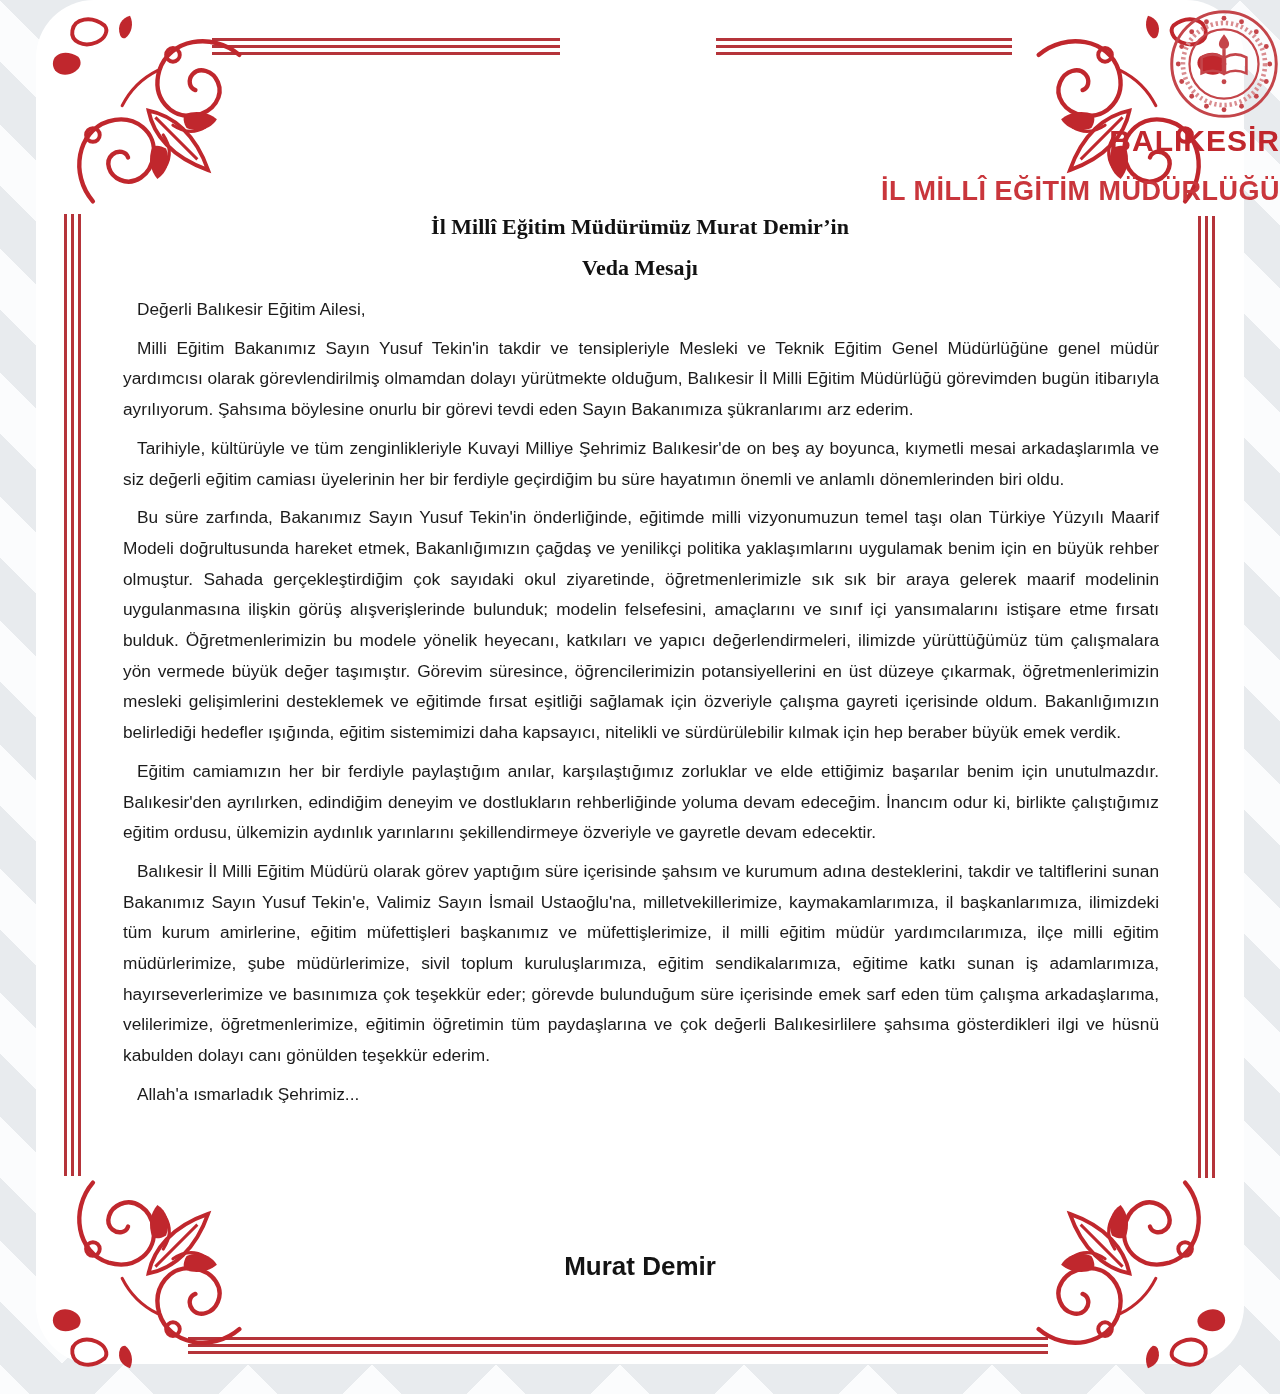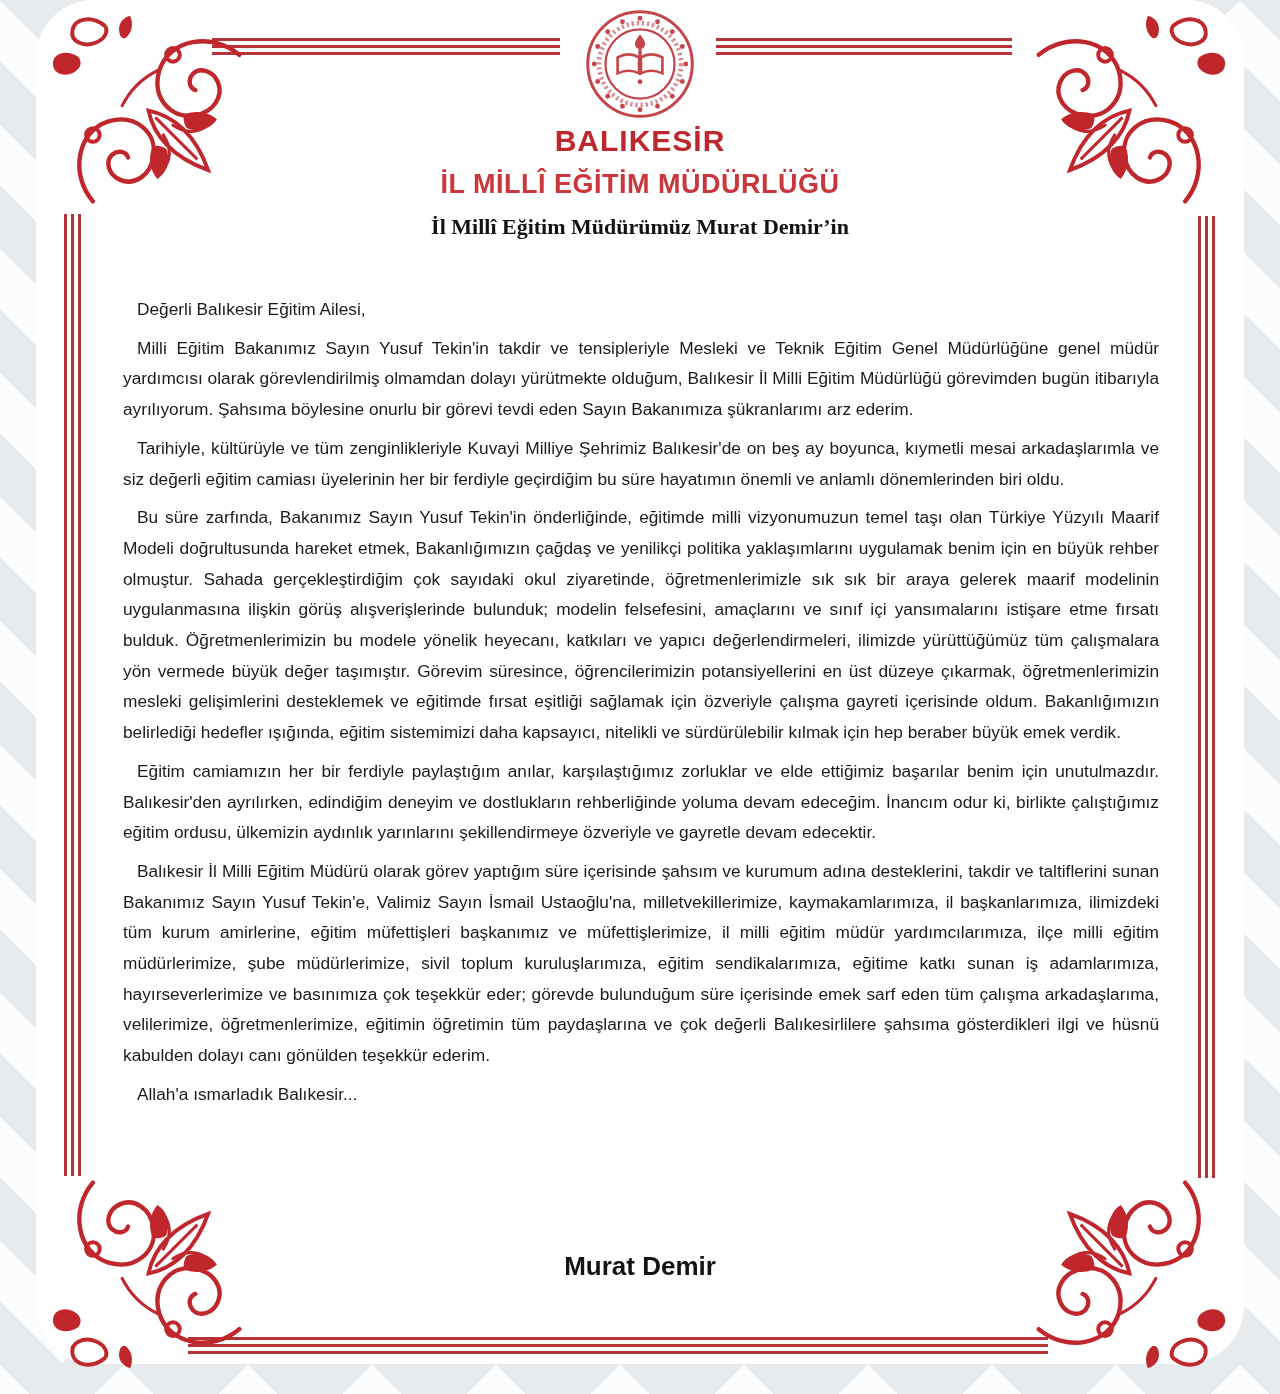--- a/index.html
+++ b/index.html
@@ -47,31 +47,31 @@
   .b-right{left:1198px;top:216px;height:962px;}
   
   .corner{position:absolute;width:205px;height:205px;}
   .c-tl{left:48px;top:10px;}
   .c-tr{right:50px;top:10px;transform:scaleX(-1);}
   .c-bl{left:48px;bottom:20px;transform:scaleY(-1);}
   .c-br{right:50px;bottom:20px;transform:scale(-1,-1);}
   
   .header{
     position:absolute;left:0;top:8px;width:100%;
-    display:flex;flex-direction:column;align-items:center;
+    display:flex;flex-direction:column;align-items:flex-end;
     text-align:center;
   }
   .emblem{width:112px;height:112px;}
   .org-city{
     margin-top:4px;
     font-size:30px;font-weight:800;letter-spacing:1px;
     color:#c0272d;
   }
   .org-name{
-    margin-top:11px;
+    margin-top:18px;
     font-size:27px;font-weight:800;letter-spacing:.5px;
     color:#c9363c;
   }
   
   .title{
     position:absolute;left:0;top:206px;width:100%;
     text-align:center;
     font-family:"Liberation Serif", serif;
     font-weight:bold;color:#121212;
     font-size:22px;line-height:41px;
@@ -173,29 +173,30 @@
       <path d="M36 53 q12 -6.5 23 0 v17 q-11 -5.5 -23 0 z" fill="none" stroke="#c4454a" stroke-width="2.8"></path>
       <path d="M84 53 q-12 -6.5 -23 0 v17 q11 -5.5 23 0 z" fill="none" stroke="#c4454a" stroke-width="2.8"></path>
       <circle cx="60" cy="79" r="2.6" fill="#c4454a"></circle>
     </svg>
     <div class="org-city">BALIKESİR</div>
     <div class="org-name">İL MİLLÎ EĞİTİM MÜDÜRLÜĞÜ</div>
   </div>
 
   <div class="title">
     <div>İl Millî Eğitim Müdürümüz Murat Demir’in</div>
+    <div>Veda Mesajı</div>
   </div>
 
   <div class="body-text">
     <p>Değerli Balıkesir Eğitim Ailesi,</p>
     <p>Milli Eğitim Bakanımız Sayın Yusuf Tekin'in takdir ve tensipleriyle Mesleki ve Teknik Eğitim Genel Müdürlüğüne genel müdür yardımcısı olarak görevlendirilmiş olmamdan dolayı yürütmekte olduğum, Balıkesir İl Milli Eğitim Müdürlüğü görevimden bugün itibarıyla ayrılıyorum. Şahsıma böylesine onurlu bir görevi tevdi eden Sayın Bakanımıza şükranlarımı arz ederim.</p>
     <p>Tarihiyle, kültürüyle ve tüm zenginlikleriyle Kuvayi Milliye Şehrimiz Balıkesir'de on beş ay boyunca, kıymetli mesai arkadaşlarımla ve siz değerli eğitim camiası üyelerinin her bir ferdiyle geçirdiğim bu süre hayatımın önemli ve anlamlı dönemlerinden biri oldu.</p>
     <p>Bu süre zarfında, Bakanımız Sayın Yusuf Tekin'in önderliğinde, eğitimde milli vizyonumuzun temel taşı olan Türkiye Yüzyılı Maarif Modeli doğrultusunda hareket etmek, Bakanlığımızın çağdaş ve yenilikçi politika yaklaşımlarını uygulamak benim için en büyük rehber olmuştur. Sahada gerçekleştirdiğim çok sayıdaki okul ziyaretinde, öğretmenlerimizle sık sık bir araya gelerek maarif modelinin uygulanmasına ilişkin görüş alışverişlerinde bulunduk; modelin felsefesini, amaçlarını ve sınıf içi yansımalarını istişare etme fırsatı bulduk. Öğretmenlerimizin bu modele yönelik heyecanı, katkıları ve yapıcı değerlendirmeleri, ilimizde yürüttüğümüz tüm çalışmalara yön vermede büyük değer taşımıştır. Görevim süresince, öğrencilerimizin potansiyellerini en üst düzeye çıkarmak, öğretmenlerimizin mesleki gelişimlerini desteklemek ve eğitimde fırsat eşitliği sağlamak için özveriyle çalışma gayreti içerisinde oldum. Bakanlığımızın belirlediği hedefler ışığında, eğitim sistemimizi daha kapsayıcı, nitelikli ve sürdürülebilir kılmak için hep beraber büyük emek verdik.</p>
     <p>Eğitim camiamızın her bir ferdiyle paylaştığım anılar, karşılaştığımız zorluklar ve elde ettiğimiz başarılar benim için unutulmazdır. Balıkesir'den ayrılırken, edindiğim deneyim ve dostlukların rehberliğinde yoluma devam edeceğim. İnancım odur ki, birlikte çalıştığımız eğitim ordusu, ülkemizin aydınlık yarınlarını şekillendirmeye özveriyle ve gayretle devam edecektir.</p>
     <p>Balıkesir İl Milli Eğitim Müdürü olarak görev yaptığım süre içerisinde şahsım ve kurumum adına desteklerini, takdir ve taltiflerini sunan Bakanımız Sayın Yusuf Tekin'e, Valimiz Sayın İsmail Ustaoğlu'na, milletvekillerimize, kaymakamlarımıza, il başkanlarımıza, ilimizdeki tüm kurum amirlerine, eğitim müfettişleri başkanımız ve müfettişlerimize, il milli eğitim müdür yardımcılarımıza, ilçe milli eğitim müdürlerimize, şube müdürlerimize, sivil toplum kuruluşlarımıza, eğitim sendikalarımıza, eğitime katkı sunan iş adamlarımıza, hayırseverlerimize ve basınımıza çok teşekkür eder; görevde bulunduğum süre içerisinde emek sarf eden tüm çalışma arkadaşlarıma, velilerimize, öğretmenlerimize, eğitimin öğretimin tüm paydaşlarına ve çok değerli Balıkesirlilere şahsıma gösterdikleri ilgi ve hüsnü kabulden dolayı canı gönülden teşekkür ederim.</p>
-    <p>Allah'a ısmarladık Balıkesir...</p>
+    <p>Allah'a ısmarladık Şehrimiz...</p>
   </div>
 
   <div class="signature">
     <div>Murat Demir</div>
   </div>
 
 </div>
 
 </body></html>

